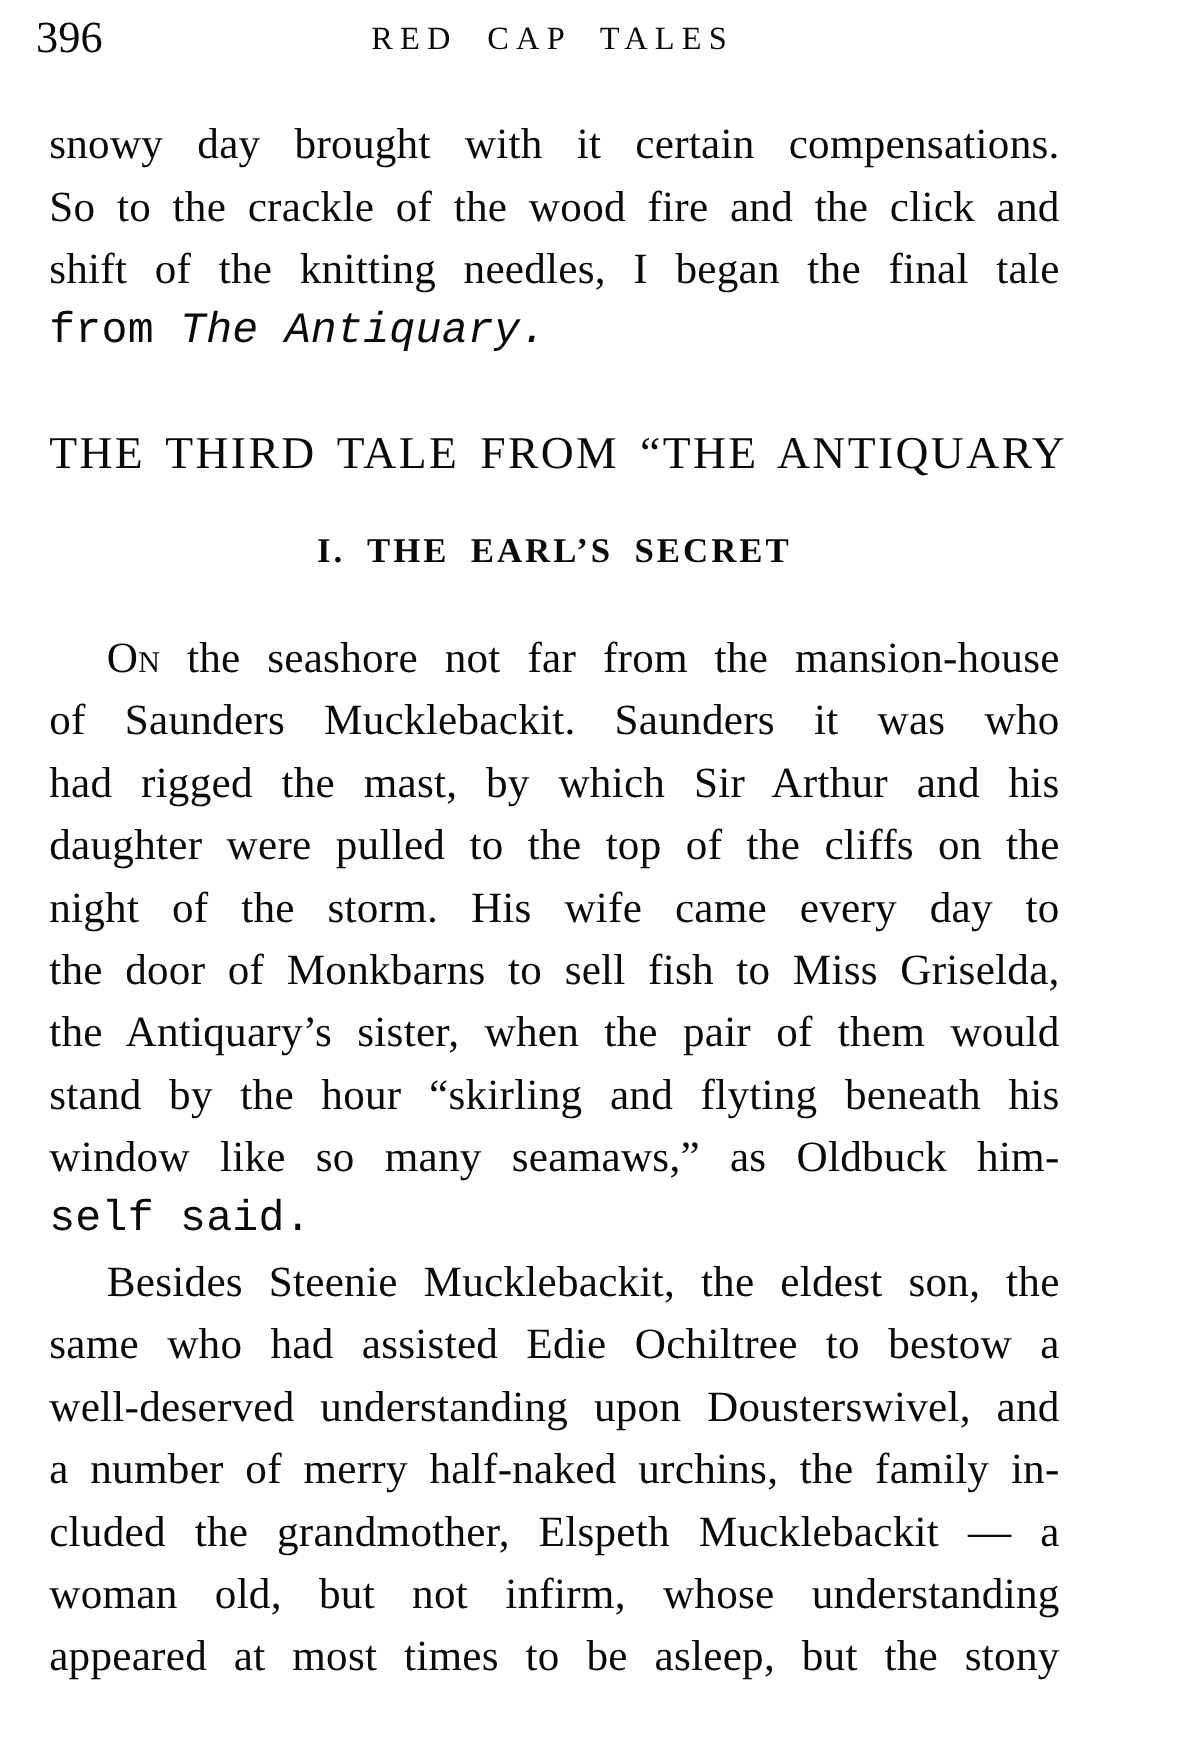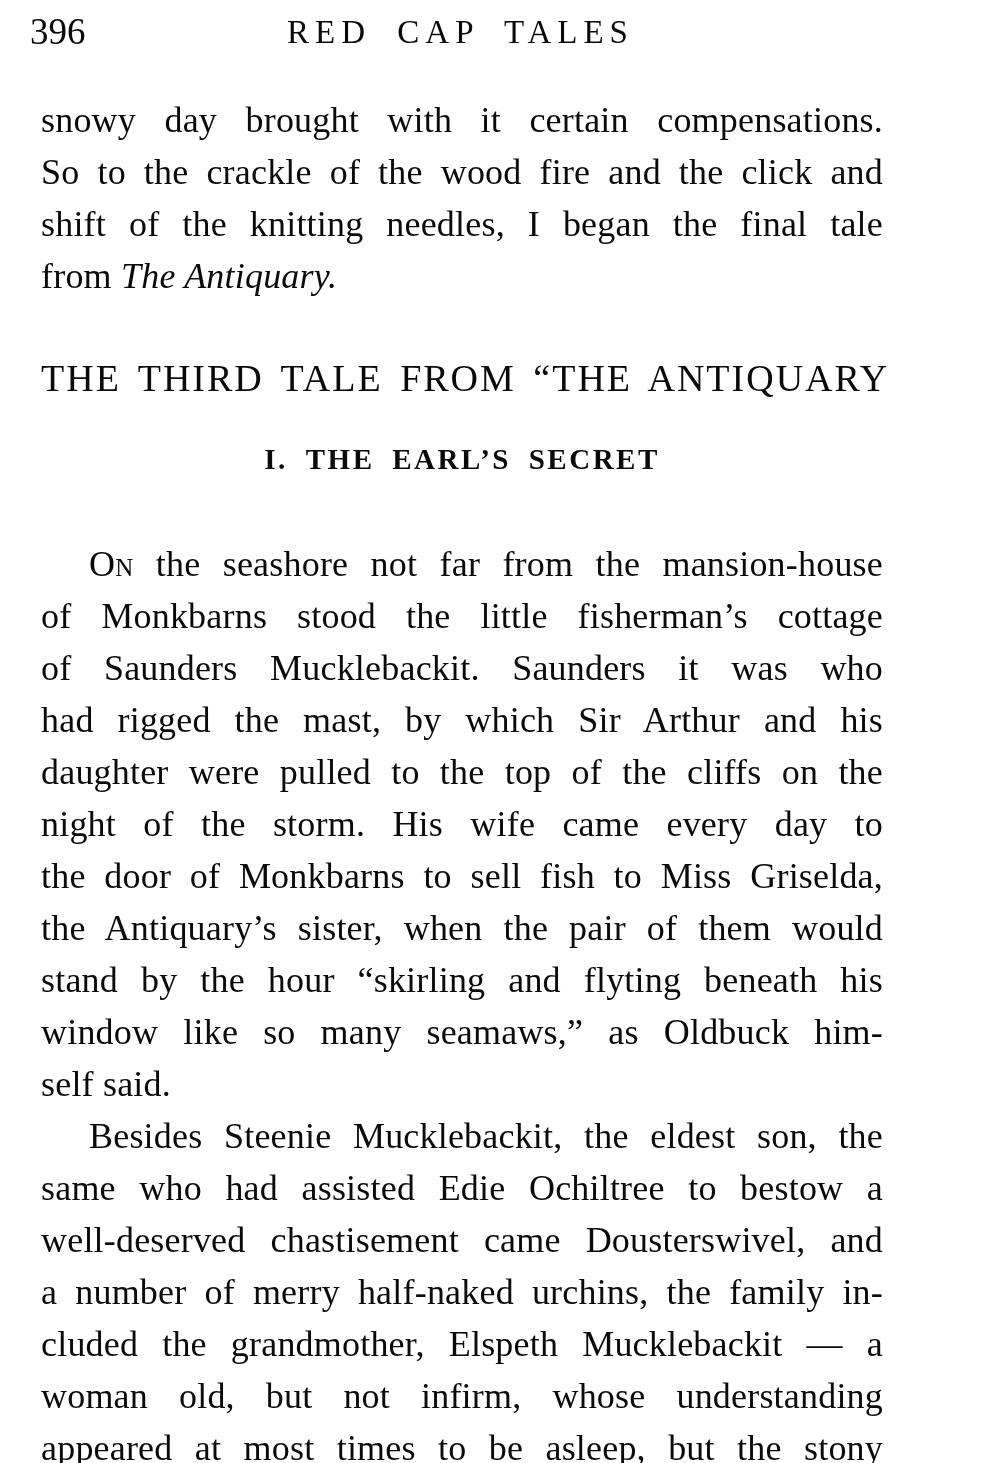--- a/index.html
+++ b/index.html
@@ -20,21 +20,21 @@
   .pagenum{
     position:absolute;
     left:30px;top:12px;
     font-size:37px;
     line-height:40px;
   }
   .booktitle{
     position:absolute;
     left:0;right:0;top:12px;
     text-align:center;
-    font-size:33px;
+    font-size:27px;
     line-height:40px;
     letter-spacing:6px;
     word-spacing:12px;
     white-space:nowrap;
   }
   .text-block{
     padding:0 38px 0 41px;
   }
   .para{margin:0;}
   .para-opening{margin-top:34px;}
@@ -43,20 +43,21 @@
     line-height:52px;
     letter-spacing:0.2px;
     text-align:justify;
     text-align-last:justify;
     -moz-text-align-last:justify;
     white-space:normal;
   }
   .line.flush{
     text-align:right;
     text-align-last:left;
+    font-family:Liberation Mono, monospace;
     -moz-text-align-last:left;
   }
   .line.indent{text-indent:48px;}
   .seg-italic{font-style:italic;}
   .seg-smallcaps{font-variant:small-caps;}
   .chapter-heading{
     margin:54px 0 0 0;
     font-size:38px;
     line-height:44px;
     font-weight:normal;
@@ -69,21 +70,21 @@
     margin:44px 0 0 0;
     font-size:29px;
     line-height:30px;
     font-weight:bold;
     text-align:center;
     letter-spacing:2.5px;
     word-spacing:8px;
     white-space:nowrap;
   }
   .section-heading .numeral{margin-right:18px;}
-  .para-1{margin-top:64px;}
+  .para-1{margin-top:48px;}
   .para-2{margin-top:0;}
 </style>
 </head>
 <body>
 
 <div class="page">
   <header class="running-head">
     <span class="pagenum">396</span>
     <span class="booktitle">RED CAP TALES</span>
   </header>
@@ -97,34 +98,33 @@
       </div>
 
     <h1 class="chapter-heading">THE THIRD TALE FROM “THE ANTIQUARY</h1>
 
     <h2 class="section-heading">
       <span class="numeral">I.</span><span>THE EARL’S SECRET</span>
     </h2>
 
     <div class="para para-1">
         <div class="line indent"><span class="seg-smallcaps">On</span><span> the seashore not far from the mansion-house</span></div>
-        <div class="line"><span>of Monkbarns stood the little fisherman’s cottage</span></div>
         <div class="line"><span>of Saunders Mucklebackit. Saunders it was who</span></div>
         <div class="line"><span>had rigged the mast, by which Sir Arthur and his</span></div>
         <div class="line"><span>daughter were pulled to the top of the cliffs on the</span></div>
         <div class="line"><span>night of the storm. His wife came every day to</span></div>
         <div class="line"><span>the door of Monkbarns to sell fish to Miss Griselda,</span></div>
         <div class="line"><span>the Antiquary’s sister, when the pair of them would</span></div>
         <div class="line"><span>stand by the hour “skirling and flyting beneath his</span></div>
         <div class="line"><span>window like so many seamaws,” as Oldbuck him-</span></div>
         <div class="line flush"><span>self said.</span></div>
       </div>
     <div class="para para-2">
         <div class="line indent"><span>Besides Steenie Mucklebackit, the eldest son, the</span></div>
         <div class="line"><span>same who had assisted Edie Ochiltree to bestow a</span></div>
-        <div class="line"><span>well-deserved chastisement came Dousterswivel, and</span></div>
+        <div class="line"><span>well-deserved understanding upon Dousterswivel, and</span></div>
         <div class="line"><span>a number of merry half-naked urchins, the family in-</span></div>
         <div class="line"><span>cluded the grandmother, Elspeth Mucklebackit — a</span></div>
         <div class="line"><span>woman old, but not infirm, whose understanding</span></div>
         <div class="line"><span>appeared at most times to be asleep, but the stony</span></div>
       </div>
   </main>
 </div>
 
 </body></html>

